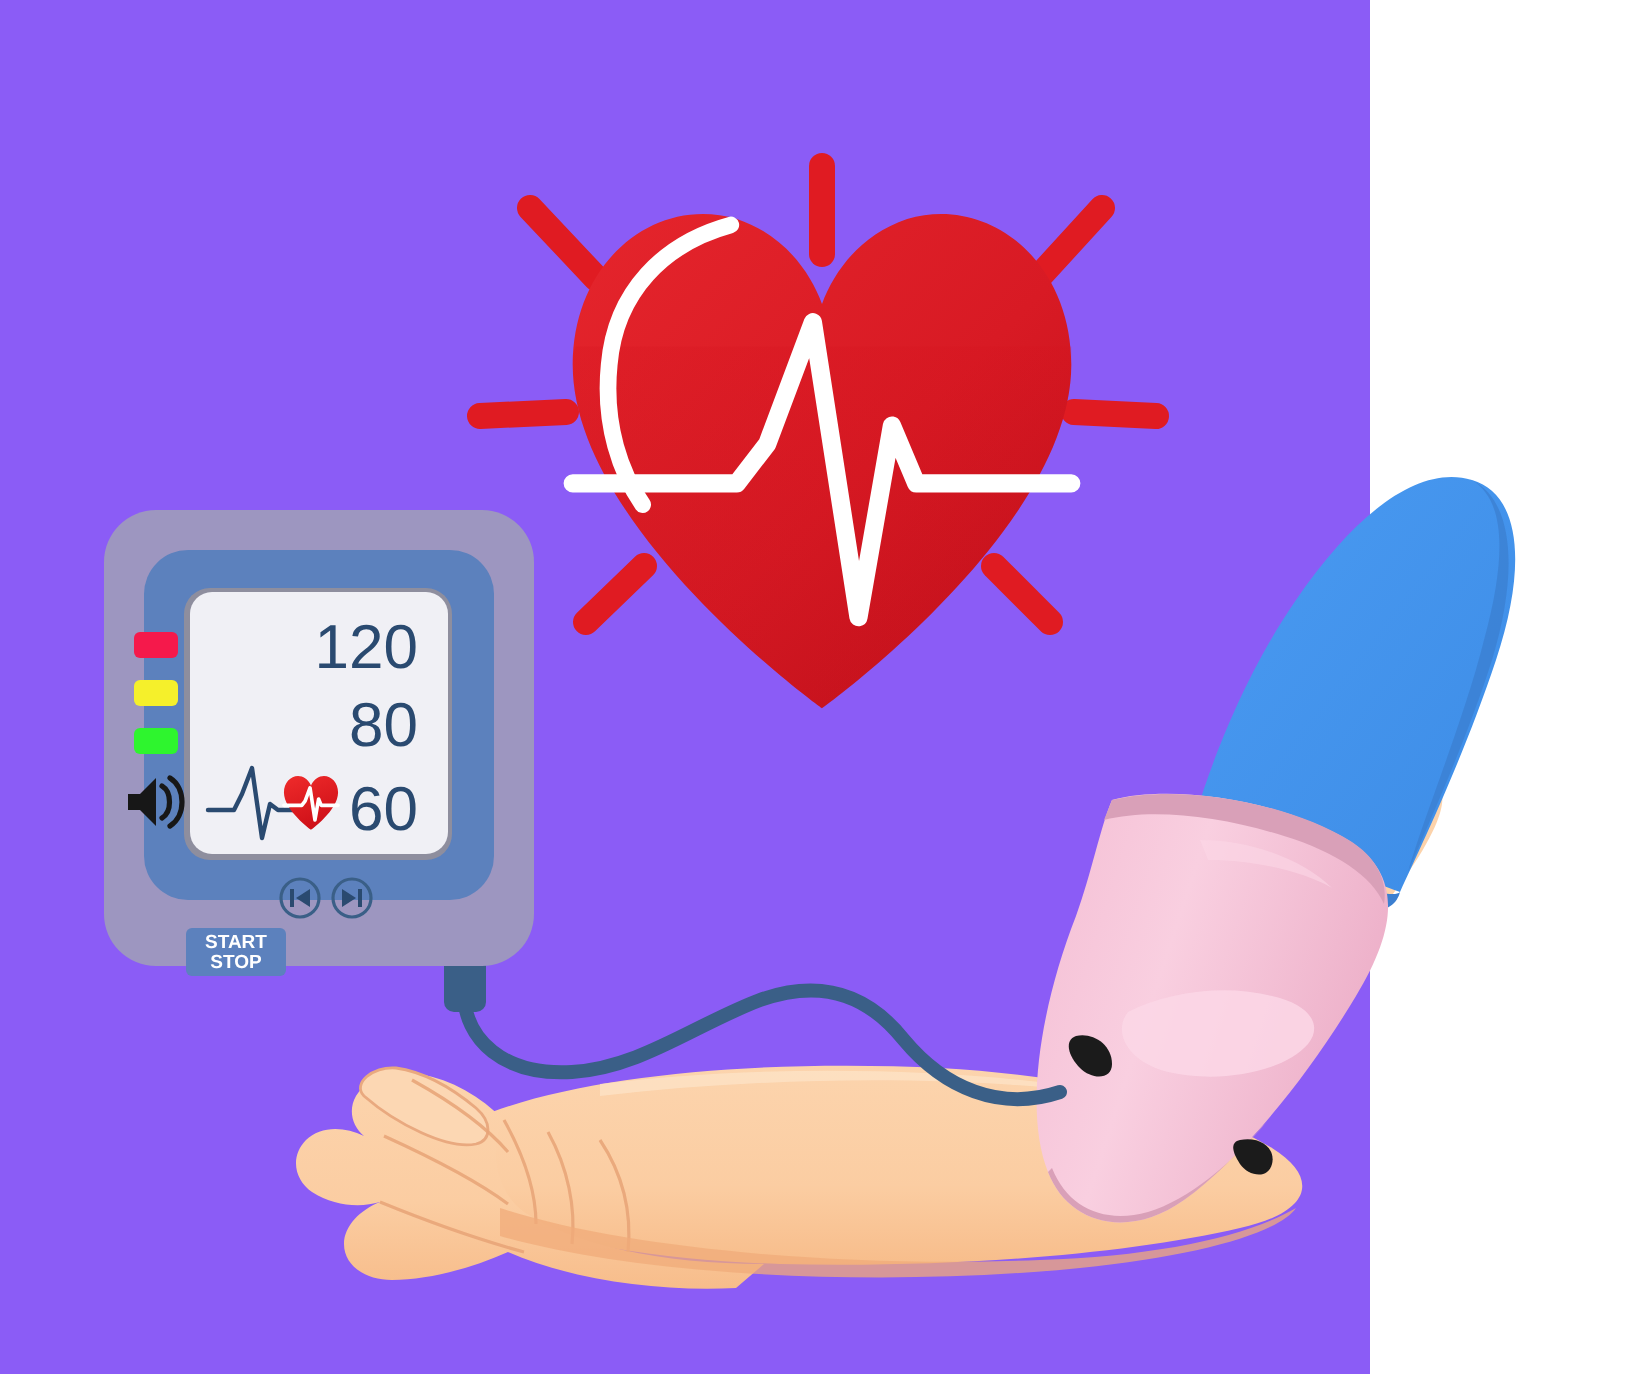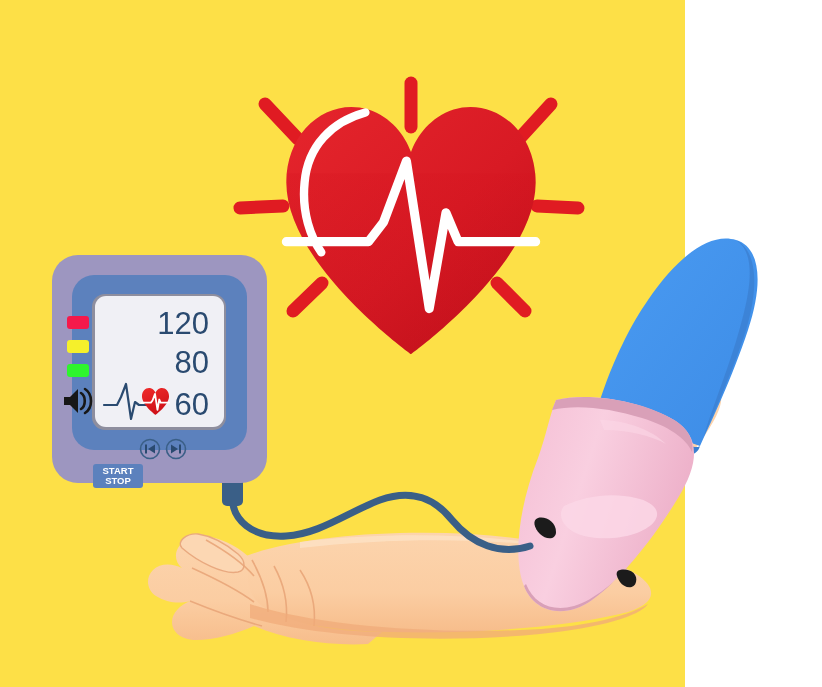--- a/index.html
+++ b/index.html
@@ -11,21 +11,21 @@
   body {
     width: 822px;
     height: 687px;
     overflow: hidden;
     font-family: "Liberation Sans", sans-serif;
   }
   #scene {
     position: relative;
     width: 685px;
     height: 687px;
-    background: #fde047;
+    background: #8b5cf6;
   }
   #scene svg.layer {
     position: absolute;
     top: 0;
     left: 0;
     width: 822px;
     height: 687px;
   }
   .lcd-text {
     font-family: "Liberation Sans", sans-serif;

